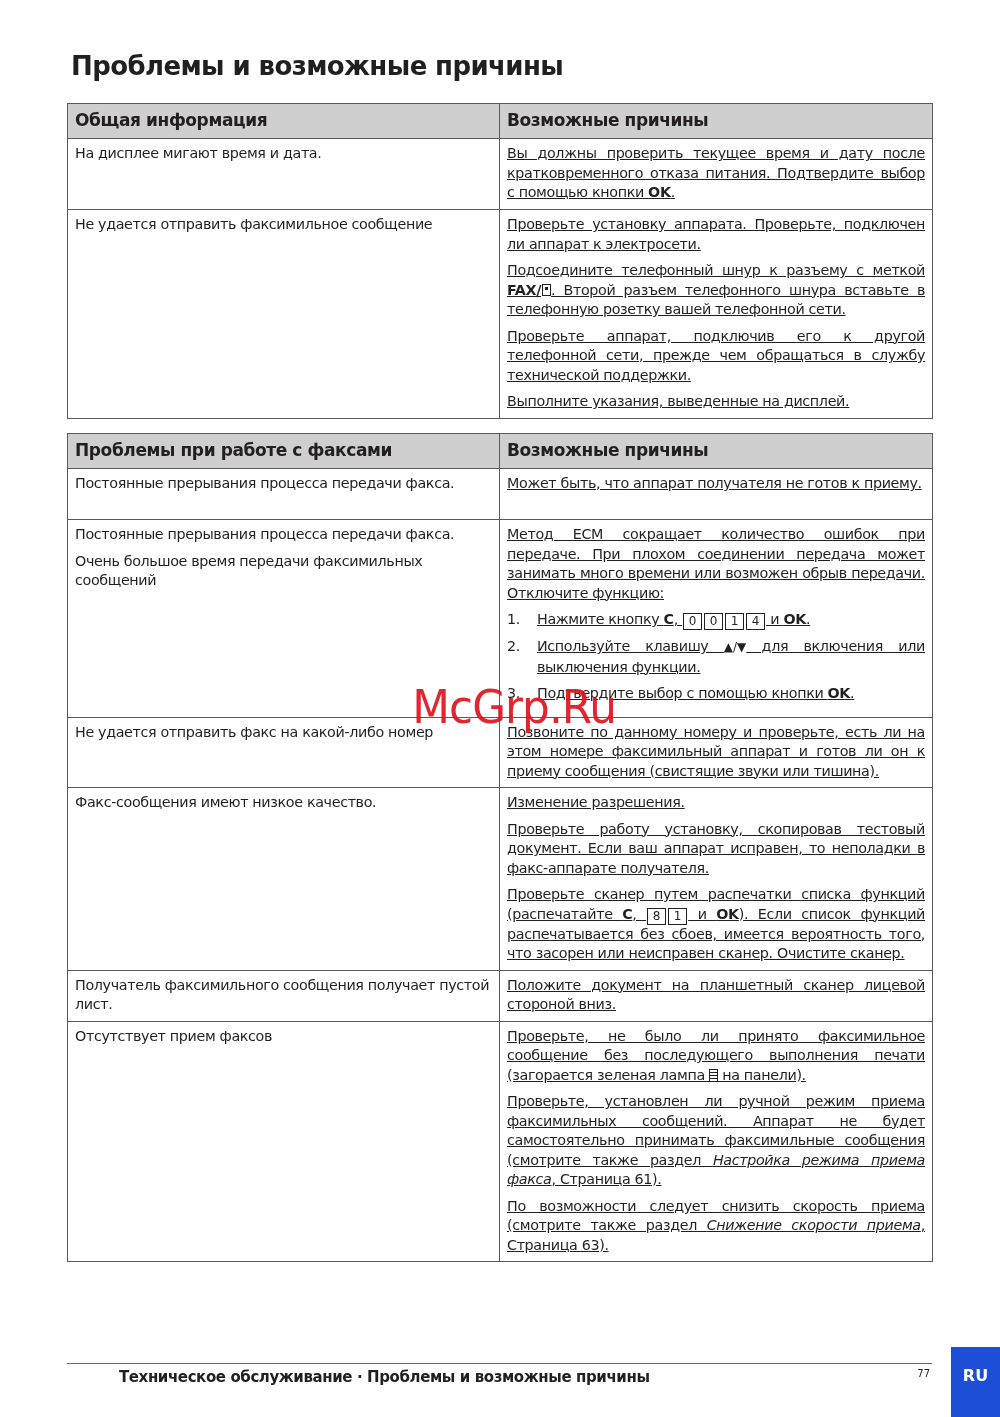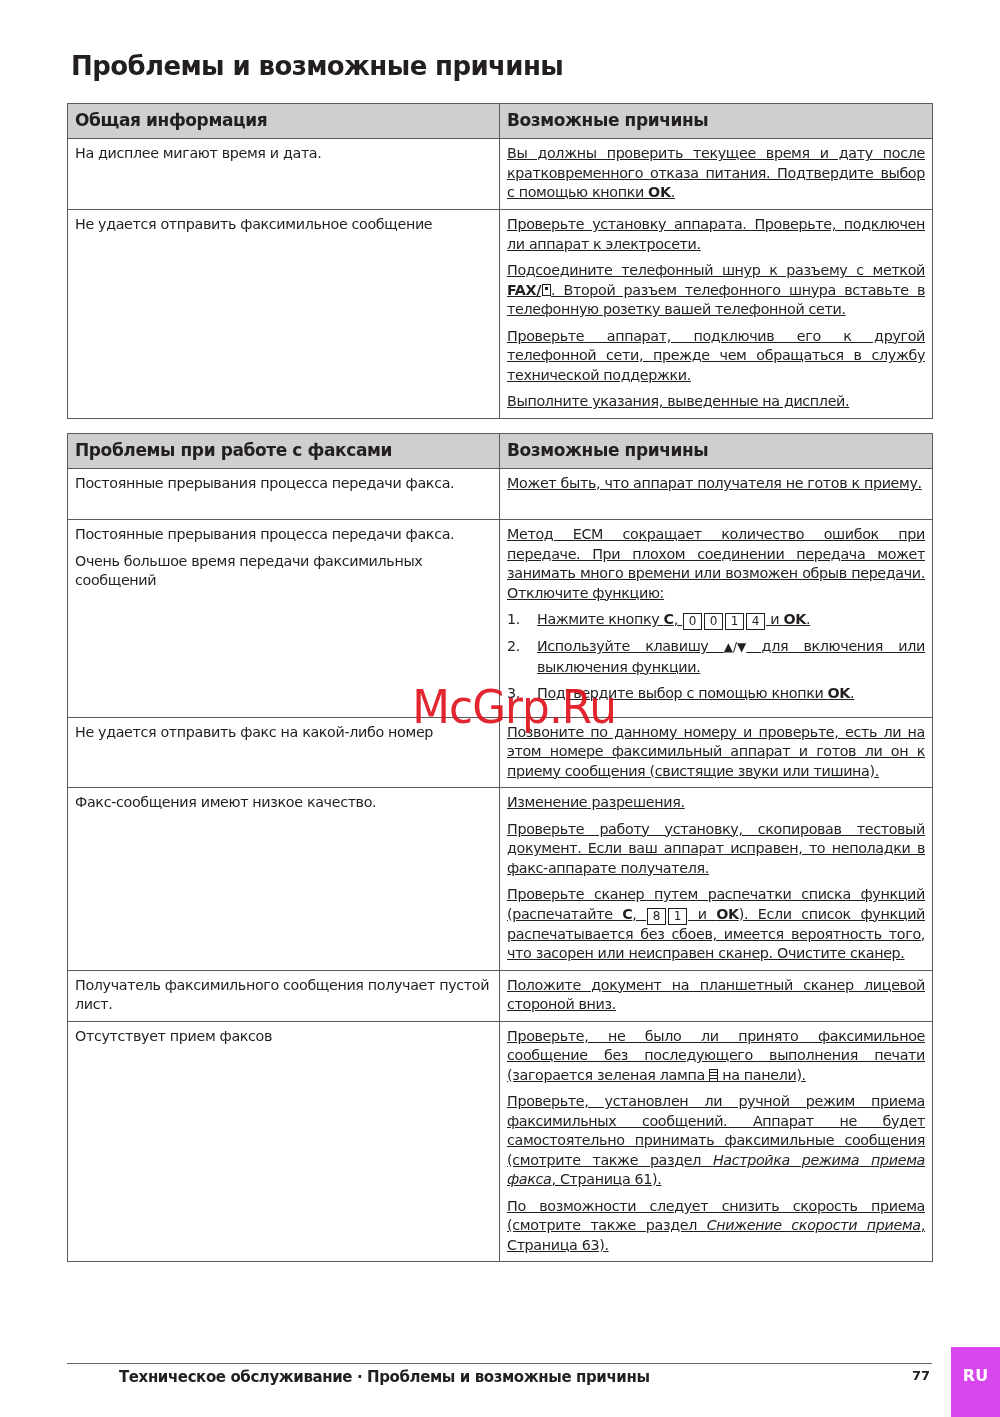--- a/index.html
+++ b/index.html
@@ -61,25 +61,25 @@
   }
   .footer-rule {
     position: absolute; left: 67px; top: 1363px; width: 865px; height: 0;
     border-top: 1.5px solid #6a6a6a;
   }
   .footer-text {
     position: absolute; left: 82px; top: 1368px; font-weight: bold;
     font-size: 15px; letter-spacing: -0.4px; margin-left: 37px;
   }
   .footer-page {
-    position: absolute; right: 70px; top: 1368px; font-weight: bold; font-size: 13px;
+    position: absolute; right: 70px; top: 1368px; font-weight: normal; font-size: 10px;
   }
   .lang-tab {
     position: absolute; left: 951px; top: 1347px; width: 49px; height: 70px;
-    background: #d946ef; color: #ffffff; font-weight: bold; font-size: 16px;
+    background: #1d4ed8; color: #ffffff; font-weight: bold; font-size: 16px;
     text-align: center; box-sizing: border-box; padding-top: 19px;
   }
 </style>
 </head>
 <body>
 
 <h1 class="page-title">Проблемы и возможные причины</h1>
 
 <table class="trouble" style="top:103px;">
   <colgroup>

